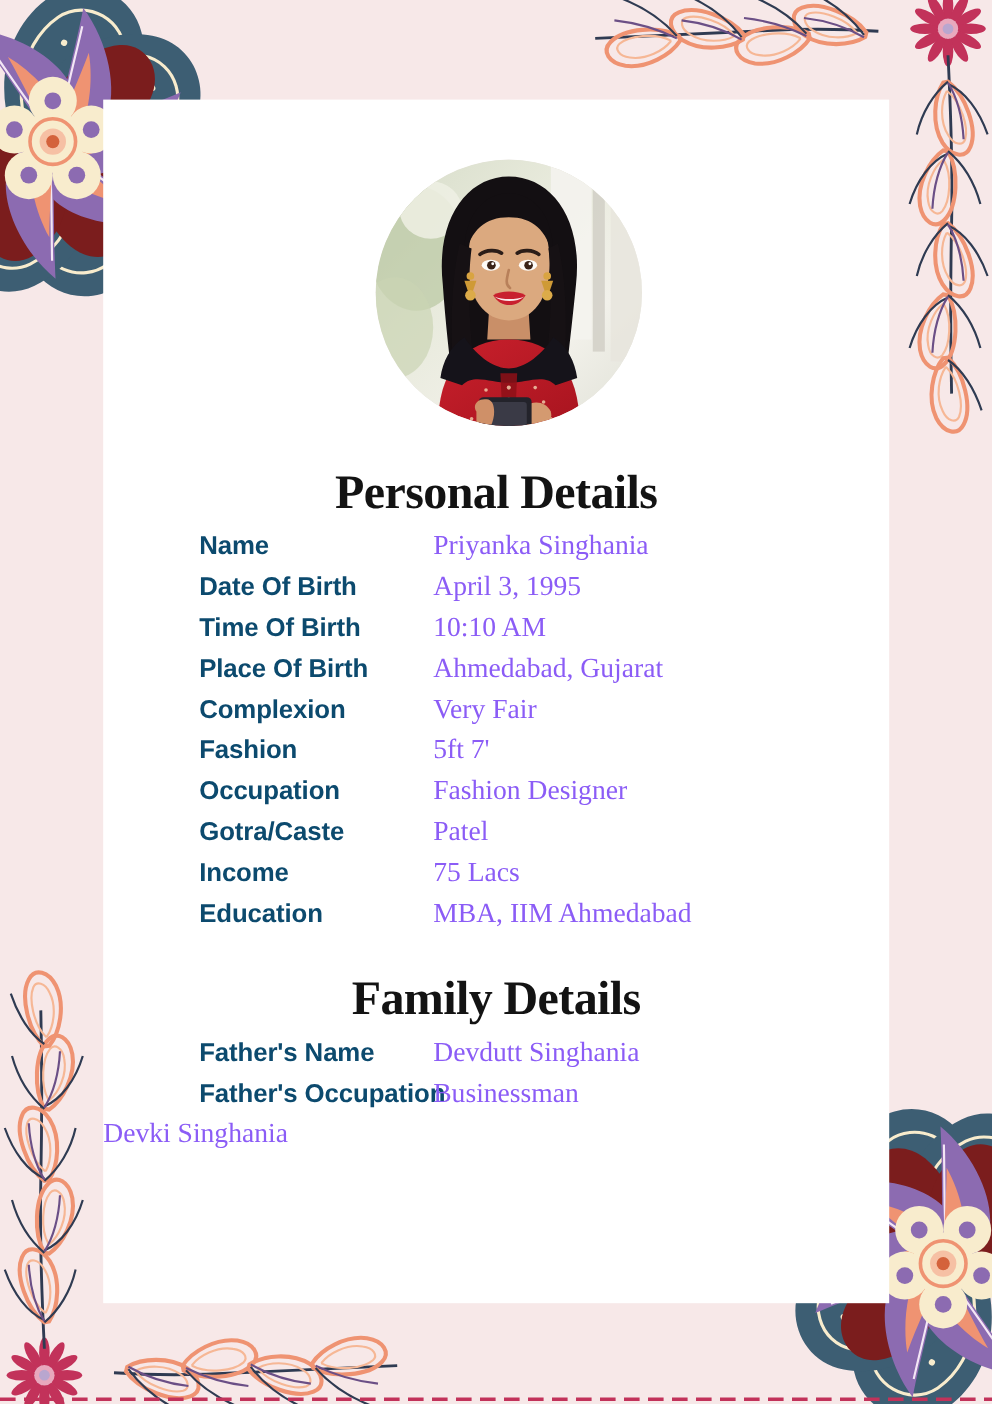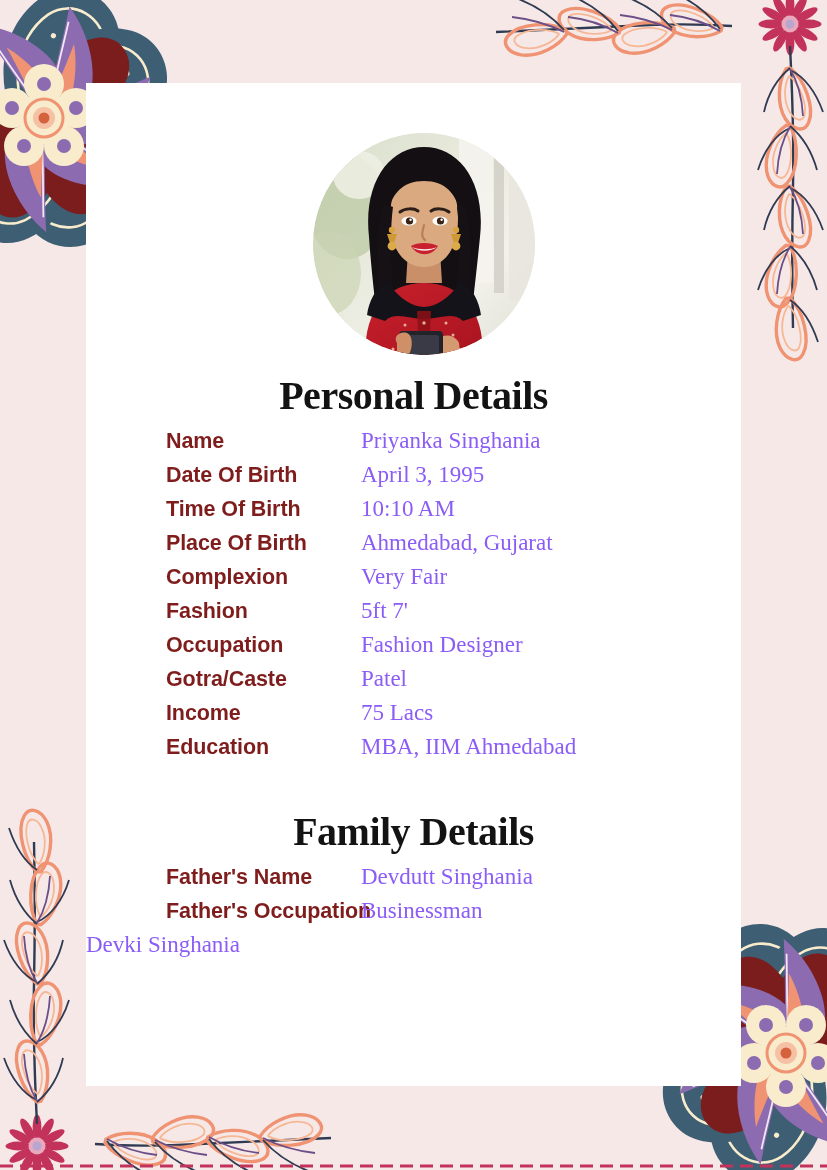--- a/index.html
+++ b/index.html
@@ -71,32 +71,32 @@
     align-items: baseline;
     height: 34px;
   }
   .row-label {
     width: 275px;
     padding-left: 80px;
     box-sizing: border-box;
     font-family: "Liberation Sans", sans-serif;
     font-weight: bold;
     font-size: 21.5px;
-    color: #7f1d1d;
+    color: #0c4a6e;
     letter-spacing: -0.1px;
     white-space: nowrap;
   }
   .row-value {
     font-family: "Liberation Serif", serif;
     font-weight: normal;
     font-size: 23px;
     color: #8b5cf6;
     white-space: nowrap;
   }
-  #personal-section { top: 291px; }
+  #personal-section { top: 305px; }
   #family-section { top: 727px; }
 </style>
 </head>
 <body>
 
 <div id="page">
 
   <svg id="deco-layer" viewBox="0 0 827 1170">
     <defs>
 

